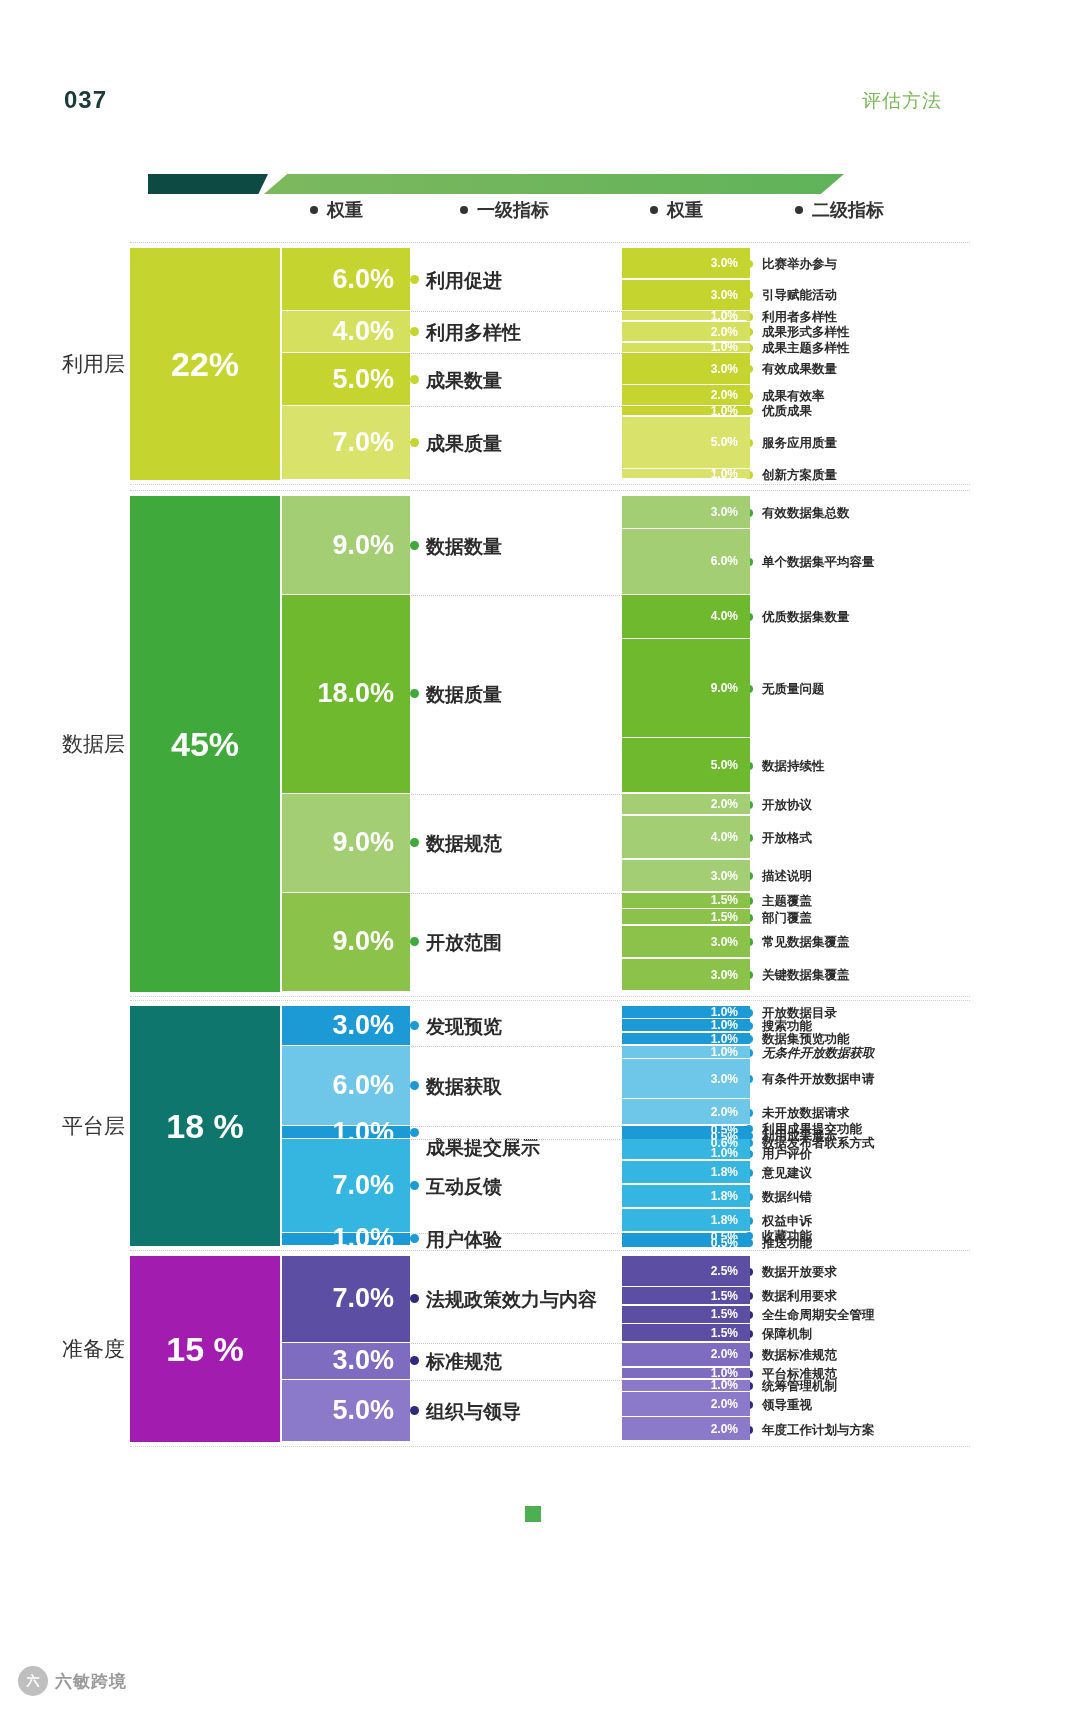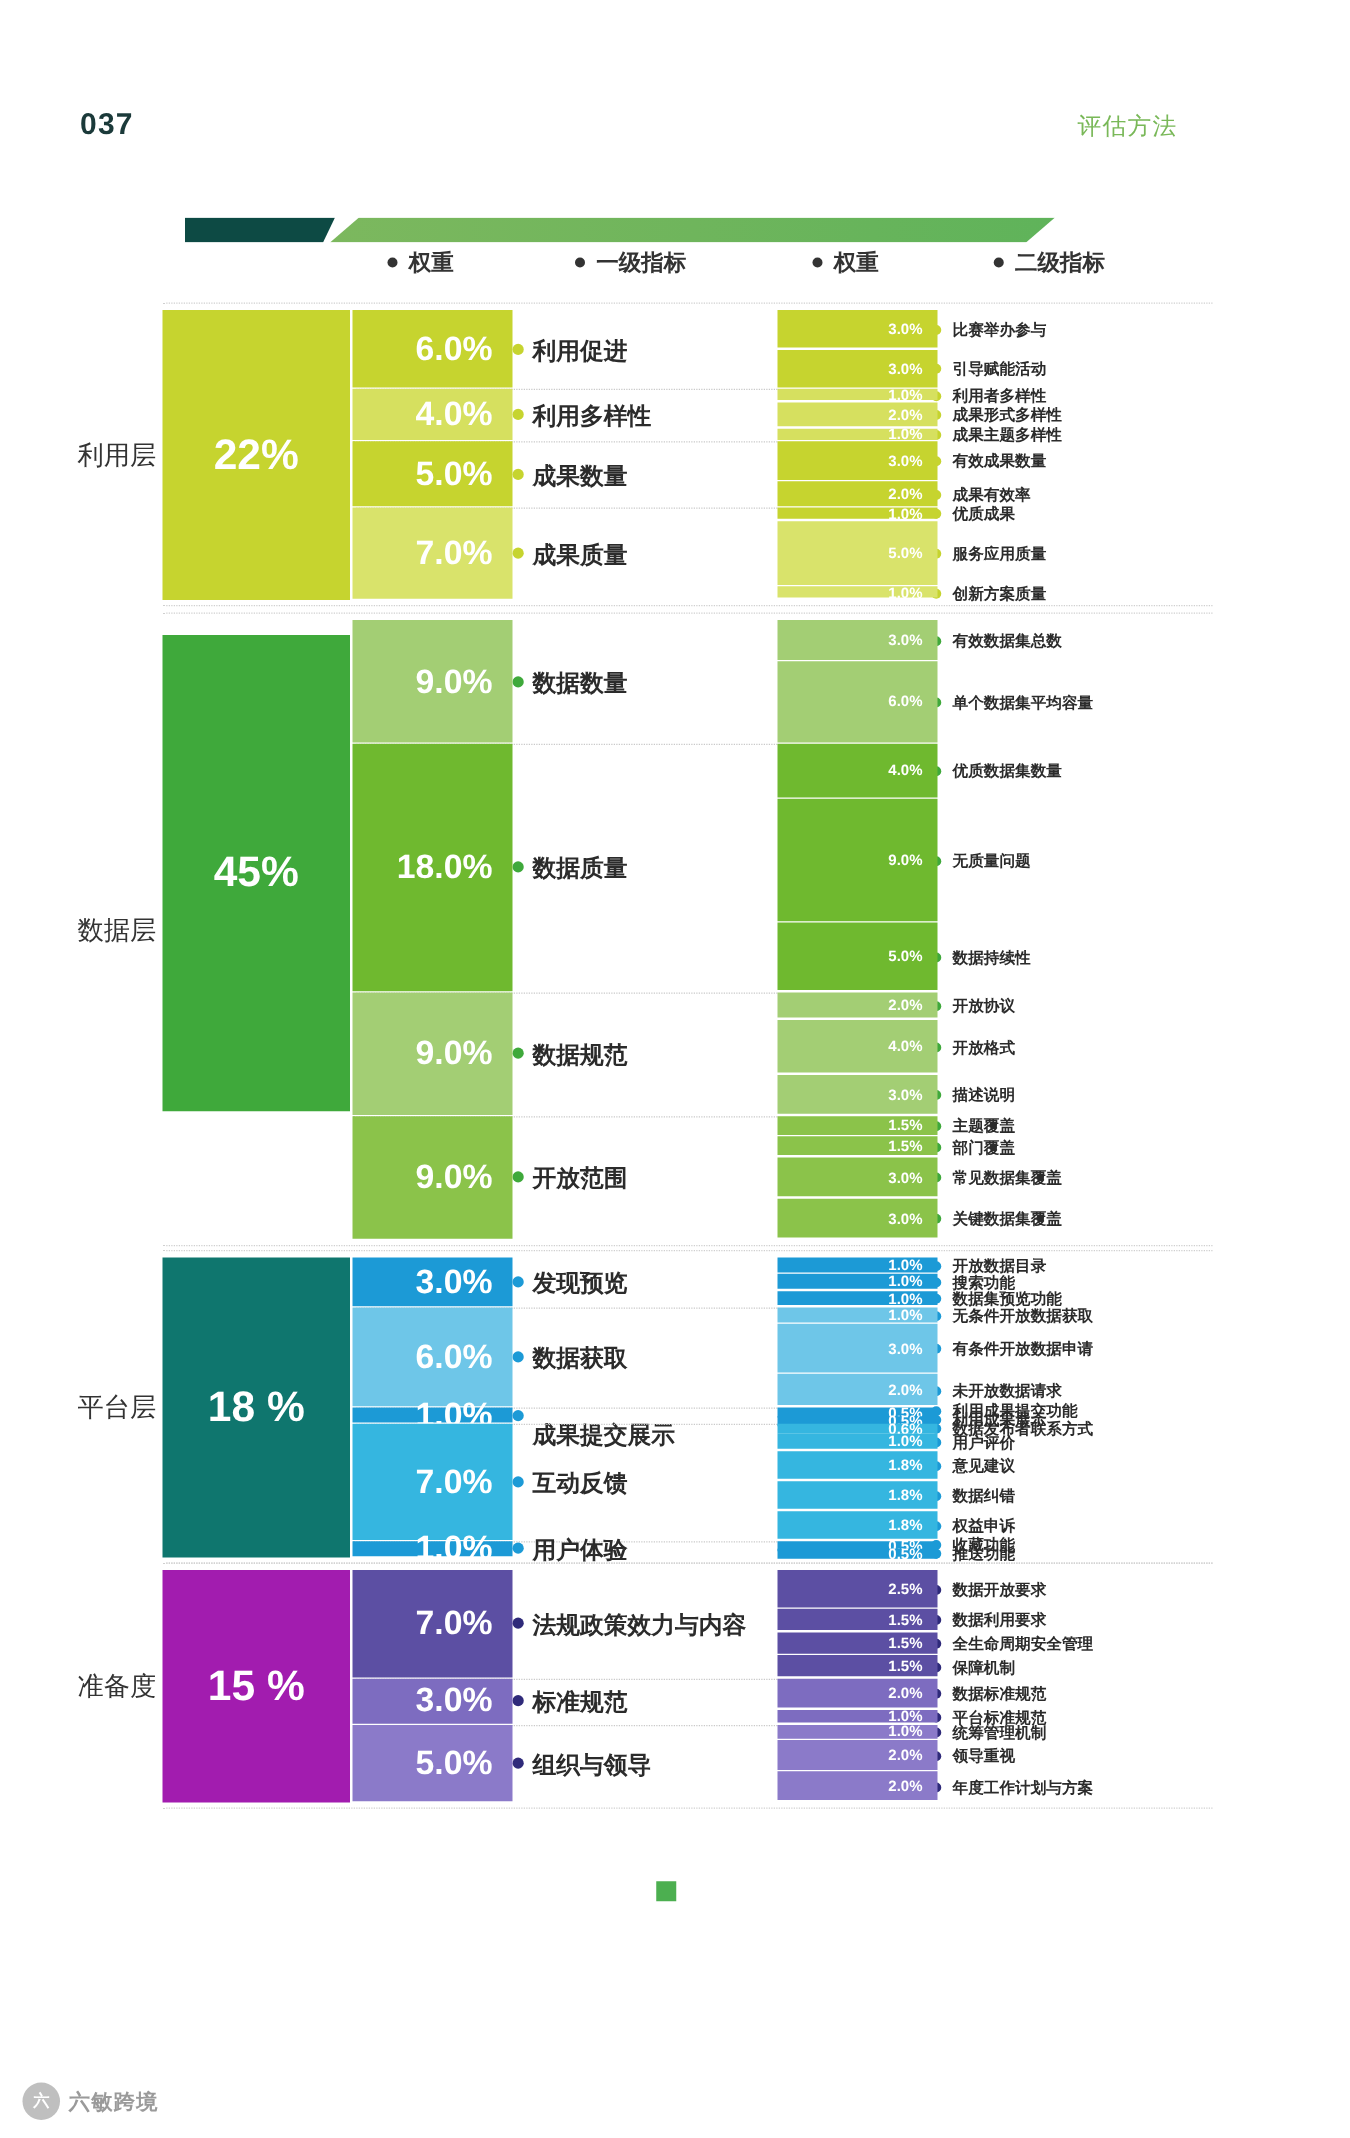--- a/index.html
+++ b/index.html
@@ -195,21 +195,21 @@
         <div class="lvl2-cell" style="top: 137.091px; height: 19.5909px; background: rgb(198, 212, 47);">2.0%</div>
         <div class="lvl2-cell" style="top: 158.182px; height: 9.04545px; background: rgb(198, 212, 47);">1.0%</div>
         <div class="lvl2-cell" style="top: 168.727px; height: 51.2273px; background: rgb(217, 227, 107);">5.0%</div>
         <div class="lvl2-cell" style="top: 221.455px; height: 9.04545px; background: rgb(217, 227, 107);">1.0%</div>
       </div>
     </div>
     <div class="section" style="top: 248px; height: 496px;">
       <div class="sec-rule-top" style="top: -6px;"></div>
       <div class="sec-rule-bot" style="top: 500px;"></div>
       <div class="lvl0-label" style="top: 234px;">数据层</div>
-      <div class="lvl0-box" style="top: 12px; height: 381px; background: rgb(63, 169, 59);">45%</div>
+      <div class="lvl0-box" style="top: 0px; height: 496px; background: rgb(63, 169, 59);">45%</div>
       <div class="lvl1-dot" style="top: 44.6px; background: rgb(63, 169, 59);"></div>
       <div class="lvl1-name" style="top: 37.6px;">数据数量</div>
       <div class="lvl1-sep" style="top: 99.2px;"></div>
       <div class="lvl1-dot" style="top: 193.4px; background: rgb(63, 169, 59);"></div>
       <div class="lvl1-name" style="top: 186.4px;">数据质量</div>
       <div class="lvl1-sep" style="top: 297.6px;"></div>
       <div class="lvl1-dot" style="top: 342.2px; background: rgb(63, 169, 59);"></div>
       <div class="lvl1-name" style="top: 335.2px;">数据规范</div>
       <div class="lvl1-sep" style="top: 396.8px;"></div>
       <div class="lvl1-dot" style="top: 441.4px; background: rgb(63, 169, 59);"></div>
@@ -285,21 +285,21 @@
         <div class="lvl1-cell" style="top: 133.333px; height: 92.3333px; background: rgb(53, 182, 224);">7.0%</div>
         <div class="lvl1-cell" style="top: 226.667px; height: 12.3333px; background: rgb(28, 154, 214);">1.0%</div>
       </div>
       <div class="lvl2-dot" style="top: 2.66667px; background: rgb(28, 154, 214);"></div>
       <div class="lvl2-name" style="top: -1.33333px;">开放数据目录</div>
       <div class="lvl2-dot" style="top: 16px; background: rgb(28, 154, 214);"></div>
       <div class="lvl2-name" style="top: 12px;">搜索功能</div>
       <div class="lvl2-dot" style="top: 29.3333px; background: rgb(28, 154, 214);"></div>
       <div class="lvl2-name" style="top: 25.3333px;">数据集预览功能</div>
       <div class="lvl2-dot" style="top: 42.6667px; background: rgb(28, 154, 214);"></div>
-      <div class="lvl2-name" style="top: 38.6667px;">无条件开放数据获取</div>
+      <div class="lvl2-name" style="top: 38.6667px; font-style: italic;">无条件开放数据获取</div>
       <div class="lvl2-dot" style="top: 69.3333px; background: rgb(28, 154, 214);"></div>
       <div class="lvl2-name" style="top: 65.3333px;">有条件开放数据申请</div>
       <div class="lvl2-dot" style="top: 102.667px; background: rgb(28, 154, 214);"></div>
       <div class="lvl2-name" style="top: 98.6667px;">未开放数据请求</div>
       <div class="lvl2-dot" style="top: 119.333px; background: rgb(28, 154, 214);"></div>
       <div class="lvl2-name" style="top: 115.333px;">利用成果提交功能</div>
       <div class="lvl2-dot" style="top: 126px; background: rgb(28, 154, 214);"></div>
       <div class="lvl2-name" style="top: 122px;">利用成果展示</div>
       <div class="lvl2-dot" style="top: 133.333px; background: rgb(28, 154, 214);"></div>
       <div class="lvl2-name" style="top: 129.333px; text-align: center;">数据发布者联系方式</div>

